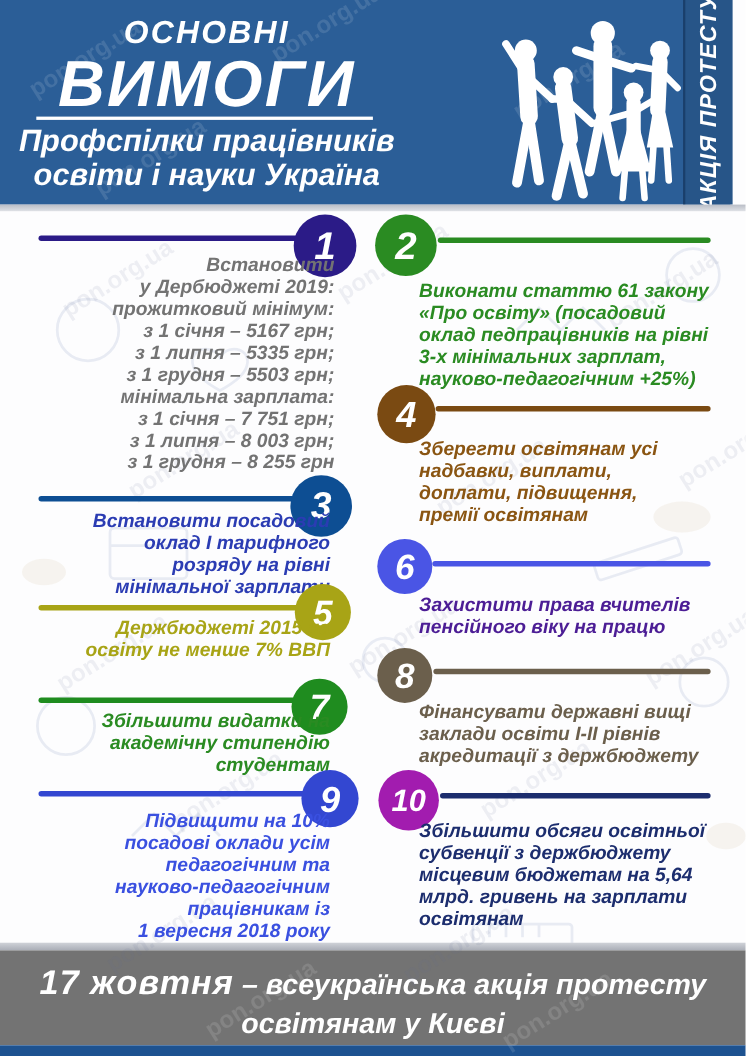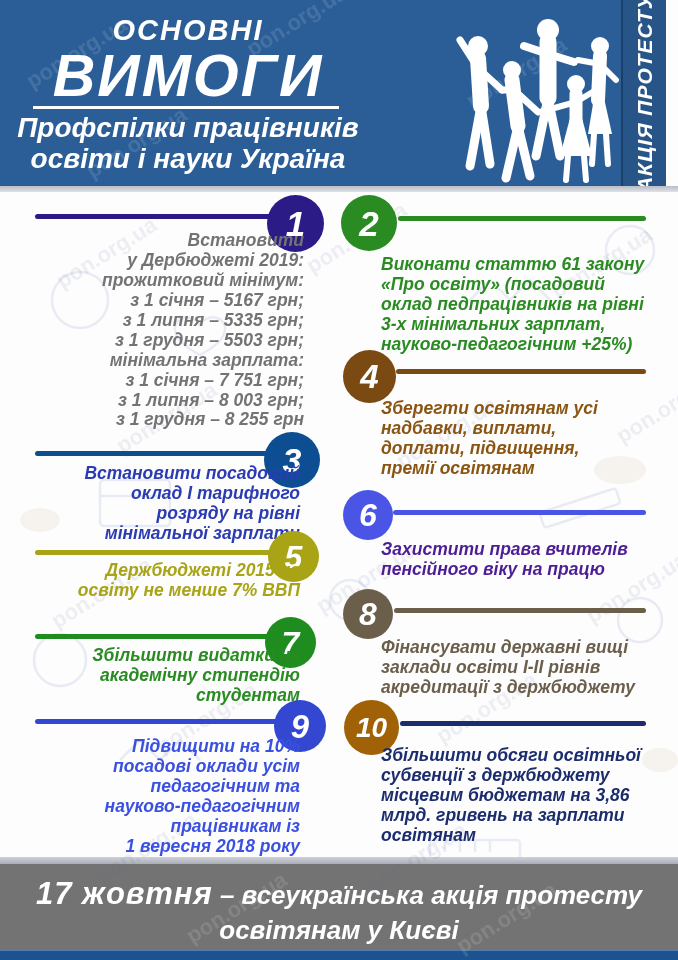--- a/index.html
+++ b/index.html
@@ -272,28 +272,28 @@
       <div>Підвищити на 10%</div>
       <div>посадові оклади усім</div>
       <div>педагогічним та</div>
       <div>науково-педагогічним</div>
       <div>працівникам із</div>
       <div>1 вересня 2018 року</div>
     </div>
   </div>
 
   <div class="item">
-    <div class="circle" style="left: 344px; top: 700px; width: 55px; height: 55px; font-size: 28px; background: #a16207;">
+    <div class="circle" style="left: 344px; top: 700px; width: 55px; height: 55px; font-size: 28px; background: #a21caf;">
         <span>10</span>
       </div>
     <div class="rule" style="left: 400px; top: 721px; width: 246px; background: rgb(28, 45, 110);"></div>
     <div class="text" style="left: 381px; top: 746px; width: 287px; color: rgb(28, 45, 110);">
       <div>Збільшити обсяги освітньої</div>
       <div>субвенції з держбюджету</div>
-      <div>місцевим бюджетам на 3,86</div>
+      <div>місцевим бюджетам на 5,64</div>
       <div>млрд. гривень на зарплати</div>
       <div>освітянам</div>
     </div>
   </div>
 
   <div class="sep-bottom"></div>
   <div class="footer" style="background: #737373;">
     <div class="footer-line1">
       <span class="footer-date">17 жовтня</span>
       <span>– всеукраїнська акція протесту</span>

